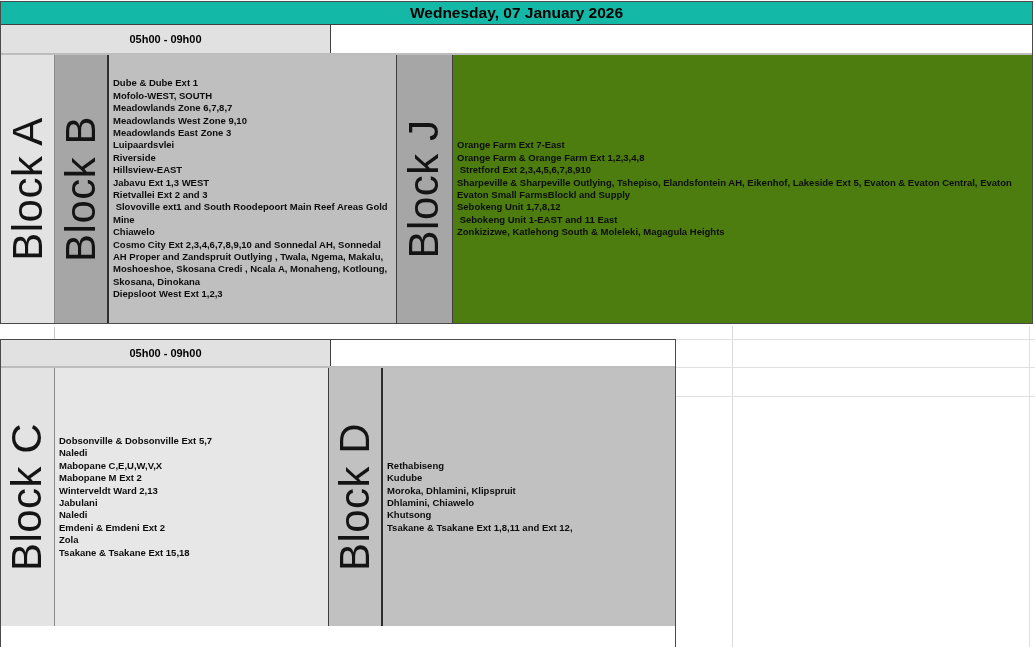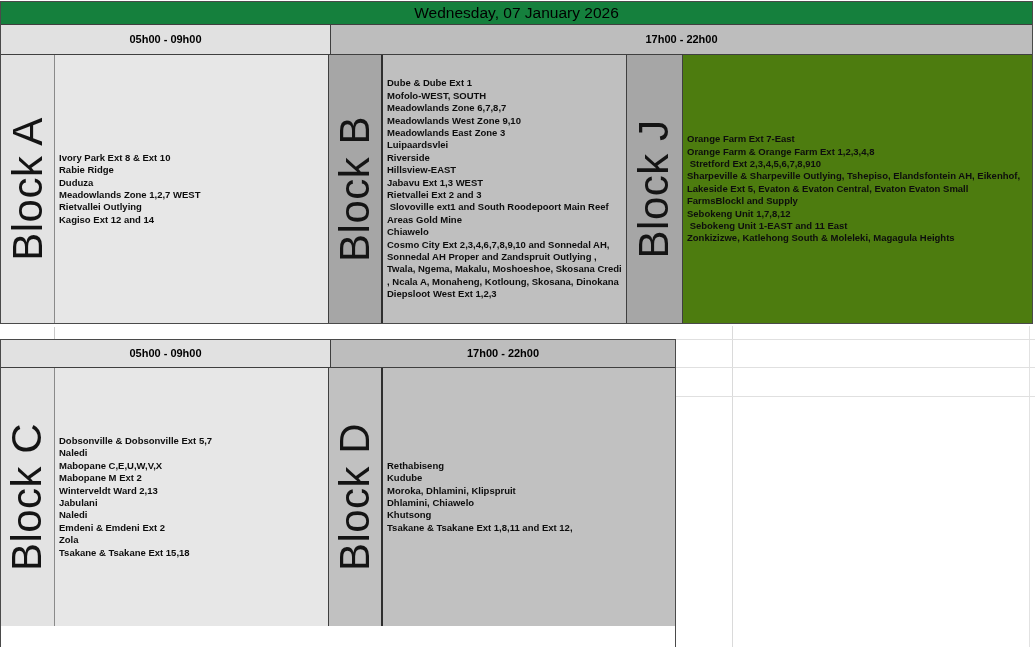--- a/index.html
+++ b/index.html
@@ -3,24 +3,24 @@
 <meta charset="utf-8">
 <style>
   html,body{margin:0;padding:0;background:#ffffff;}
   .canvas{
     position:relative;width:1035px;height:647px;overflow:hidden;background:#ffffff;
     font-family:"Liberation Sans", sans-serif;color:#101010;
   }
   
   .sched{position:absolute;border:1.6px solid #4a4a4a;box-sizing:border-box;background:#fff;}
   .title-row{
-    background:#15803d;border-bottom:1.8px solid #3f3f3f;text-align:center;
-    font-weight:400;font-size:15.5px;color:#000;
+    background:#14b8a6;border-bottom:1.8px solid #3f3f3f;text-align:center;
+    font-weight:700;font-size:15.5px;color:#000;
   }
-  .hdr-row{display:flex;border-bottom:1.8px solid #3f3f3f;}
+  .hdr-row{display:flex;border-bottom:1.8px solid #3f3f3f;flex-direction:column;}
   .hdr{
     text-align:center;font-weight:700;font-size:11px;color:#000;box-sizing:border-box;
   }
   .hdr-light{width:330px;background:#e1e1e1;border-right:1.6px solid #3f3f3f;}
   .hdr-dark{flex:1;background:#bdbdbd;}
   .content-row{display:flex;box-sizing:border-box;}
   .cell{box-sizing:border-box;height:100%;}
   .block-label{display:flex;align-items:center;justify-content:center;overflow:hidden;}
   .block-label .vert{
     transform:rotate(-90deg);white-space:nowrap;font-size:42px;font-weight:400;
@@ -33,21 +33,21 @@
   }
   
   .wed{left:0;top:1px;width:1033px;}
   .wed .title-row{height:22px;line-height:22px;}
   .wed .hdr-row{height:29px;}
   .wed .hdr{line-height:28px;}
   .wed .content-row{height:268px;}
   .w-label-a{width:54px;background:#e3e3e3;border-right:1.2px solid #8a8a8a;}
   .w-cont-a {width:274px;background:#e7e7e7;border-right:1.6px solid #3f3f3f;}
   .w-label-b{width:54px;background:#a6a6a6;border-right:2px solid #2e2e2e;}
-  .w-cont-b {width:244px;background:#bfbfbf;border-right:1.6px solid #3f3f3f;}
+  .w-cont-b {width:288px;background:#bfbfbf;border-right:1.6px solid #3f3f3f;}
   .w-label-j{width:56px;background:#a6a6a6;border-right:1.6px solid #3f3f3f;}
   .w-cont-j {flex:1;background:#4d7c0f;}
   
   .thu{left:0;top:339px;width:676px;height:315px;border-bottom:none;}
   .thu .title-row{height:26px;line-height:26px;}
   .thu .hdr-row{height:27px;}
   .thu .hdr{line-height:26px;}
   .thu .content-row{height:258px;}
   .t-label-c{width:54px;background:#e3e3e3;border-right:1.2px solid #8a8a8a;}
   .t-cont-c {width:274px;background:#e7e7e7;border-right:1.6px solid #3f3f3f;}
@@ -69,28 +69,20 @@
 
   <section class="sched wed">
     <div class="title-row">Wednesday, 07 January 2026</div>
     <div class="hdr-row">
       <div class="hdr hdr-light">05h00 - 09h00</div>
       <div class="hdr hdr-dark">17h00 - 22h00</div>
     </div>
     <div class="content-row">
       <div class="cell block-label w-label-a">
         <span class="vert">Block A</span>
-      </div>
-      <div class="cell areas w-cont-a">
-        <div class="txt">Ivory Park Ext 8 &amp; Ext 10
-Rabie Ridge
-Duduza
-Meadowlands Zone 1,2,7 WEST
-Rietvallei Outlying
-Kagiso Ext 12 and 14</div>
       </div>
       <div class="cell block-label w-label-b">
         <span class="vert">Block B</span>
       </div>
       <div class="cell areas w-cont-b">
         <div class="txt">Dube &amp; Dube Ext 1
 Mofolo-WEST, SOUTH
 Meadowlands Zone 6,7,8,7
 Meadowlands West Zone 9,10
 Meadowlands East Zone 3

